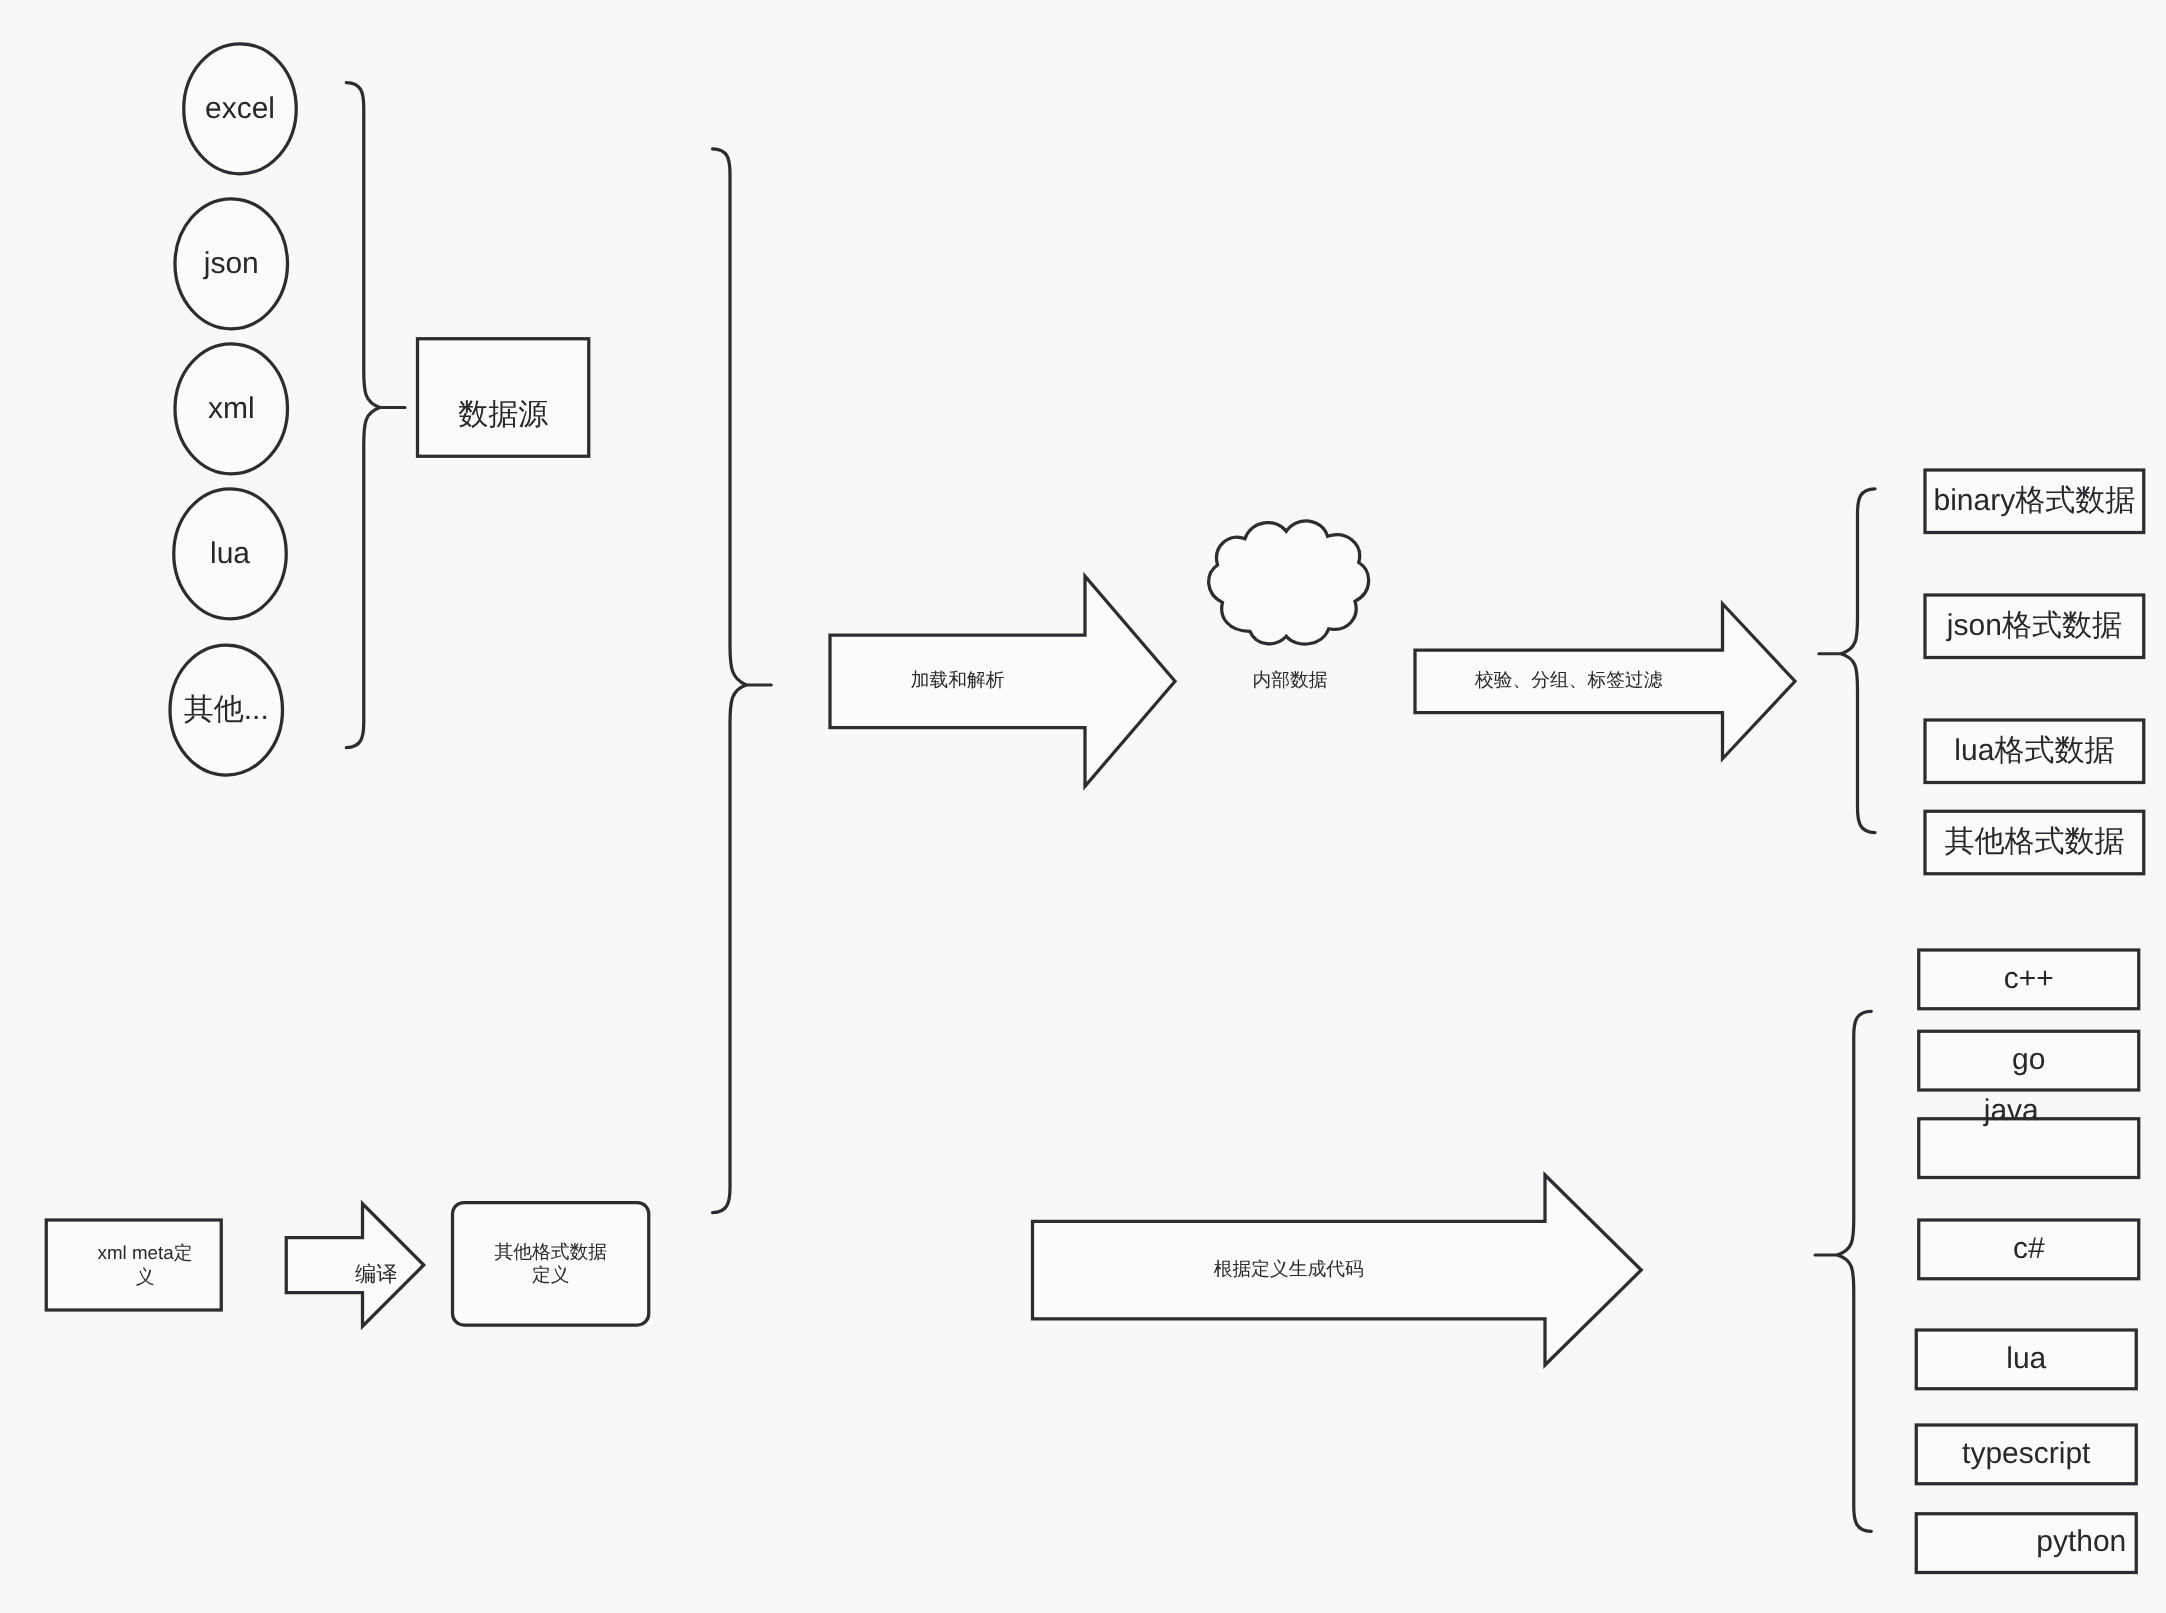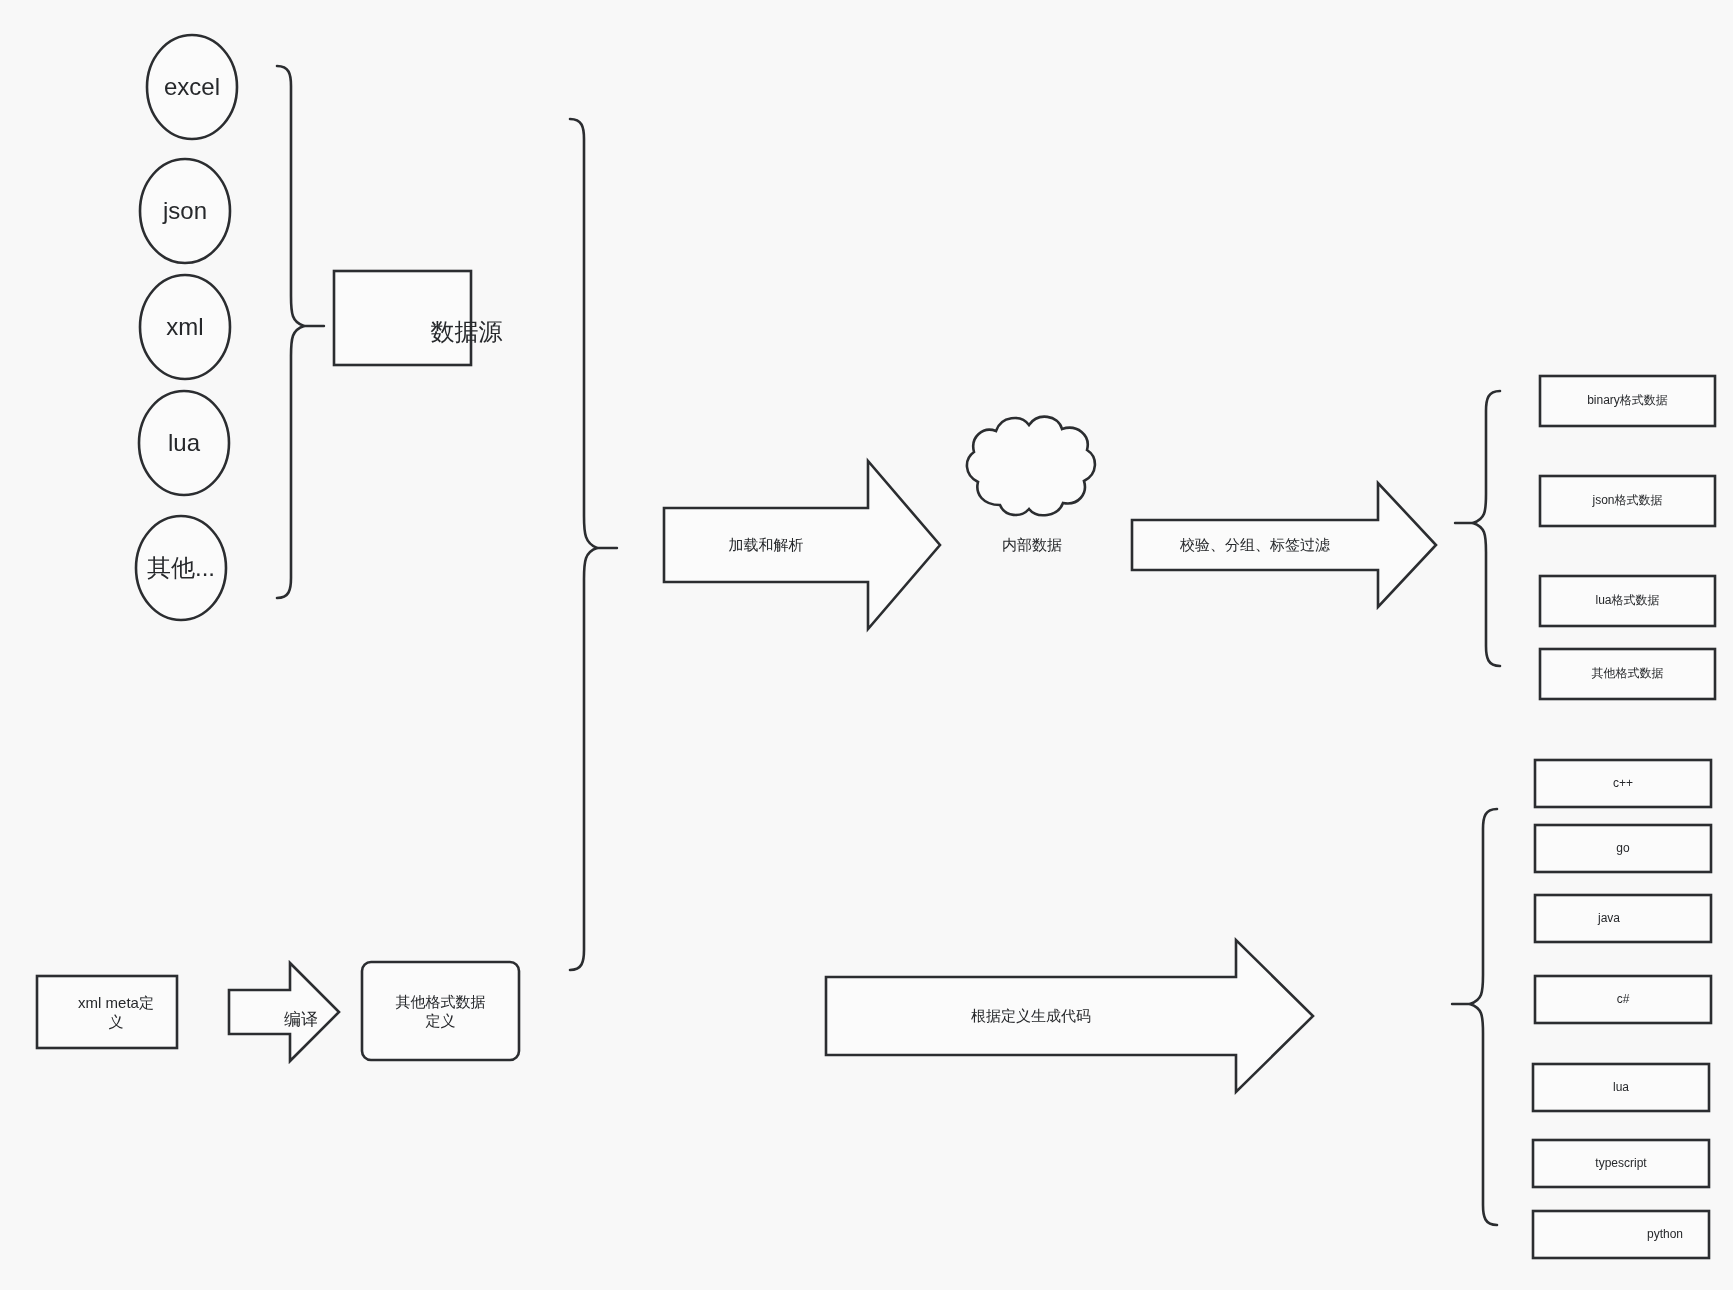--- a/index.html
+++ b/index.html
@@ -15,21 +15,21 @@
   .shape-text{
     position:absolute;
     display:flex;align-items:center;justify-content:center;
     text-align:center;
     color:#26282b;
     line-height:1.28;
     pointer-events:none;
     white-space:pre-line;
   }
   .t16{font-size:17px;}
-  .t17{font-size:12px;}
+  .t17{font-size:24px;}
   .t18{font-size:15px;}
   .t19{font-size:24px;}
   .stroke{fill:#fbfbfb;stroke:#2b2d30;stroke-width:2.6;}
   .stroke-thin{fill:none;stroke:#2b2d30;stroke-width:2.4;stroke-linecap:round;}
   .brace{fill:none;stroke:#2b2d30;stroke-width:2.6;stroke-linecap:round;stroke-linejoin:round;}
 </style>
 </head>
 <body>
 
 <div id="stage">
@@ -141,40 +141,40 @@
     <rect class="stroke" x="1533" y="1140" width="176" height="47"></rect>
     <rect class="stroke" x="1533" y="1211" width="176" height="47"></rect>
   </svg>
 
   <div class="shape-text t19" style="left:147px;top:63px;width:90px;height:48px;">excel</div>
   <div class="shape-text t19" style="left:140px;top:187px;width:90px;height:48px;">json</div>
   <div class="shape-text t19" style="left:140px;top:303px;width:90px;height:48px;">xml</div>
   <div class="shape-text t19" style="left:139px;top:419px;width:90px;height:48px;">lua</div>
   <div class="shape-text t19" style="left:136px;top:544px;width:90px;height:48px;">其他...</div>
 
-  <div class="shape-text t19" style="left:353px;top:271px;width:137px;height:122px;padding-left:45px;">数据源</div>
+  <div class="shape-text t19" style="left:334px;top:271px;width:137px;height:122px;">数据源</div>
 
   <div class="shape-text t18" style="left:664px;top:508px;width:204px;height:74px;">加载和解析</div>
   <div class="shape-text t18" style="left:982px;top:520px;width:100px;height:50px;">内部数据</div>
   <div class="shape-text t18" style="left:1132px;top:520px;width:246px;height:50px;">校验、分组、标签过滤</div>
 
   <div class="shape-text t17" style="left:1540px;top:376px;width:175px;height:50px;">binary格式数据</div>
   <div class="shape-text t17" style="left:1540px;top:476px;width:175px;height:50px;">json格式数据</div>
   <div class="shape-text t17" style="left:1540px;top:576px;width:175px;height:50px;">lua格式数据</div>
   <div class="shape-text t17" style="left:1540px;top:649px;width:175px;height:50px;">其他格式数据</div>
 
   <div class="shape-text t18" style="left:40px;top:976px;width:152px;height:72px;">xml meta定
 义</div>
   <div class="shape-text t16" style="left:232px;top:990px;width:82px;height:60px;padding-left:28px;">编译</div>
   <div class="shape-text t18" style="left:364px;top:962px;width:153px;height:98px;">其他格式数据
 定义</div>
 
   <div class="shape-text t18" style="left:826px;top:977px;width:410px;height:78px;">根据定义生成代码</div>
 
   <div class="shape-text t17" style="left:1535px;top:760px;width:176px;height:47px;">c++</div>
   <div class="shape-text t17" style="left:1535px;top:825px;width:176px;height:47px;">go</div>
-  <div class="shape-text t17" style="left:1535px;top:895px;width:148px;height:47px;">java</div>
+  <div class="shape-text t17" style="left:1535px;top:866px;width:148px;height:47px;">java</div>
   <div class="shape-text t17" style="left:1535px;top:976px;width:176px;height:47px;">c#</div>
   <div class="shape-text t17" style="left:1533px;top:1064px;width:176px;height:47px;">lua</div>
   <div class="shape-text t17" style="left:1533px;top:1140px;width:176px;height:47px;">typescript</div>
   <div class="shape-text t17" style="left:1533px;top:1211px;width:176px;height:47px;margin-left:44px;">python</div>
 
 </div>
 
 </body></html>

